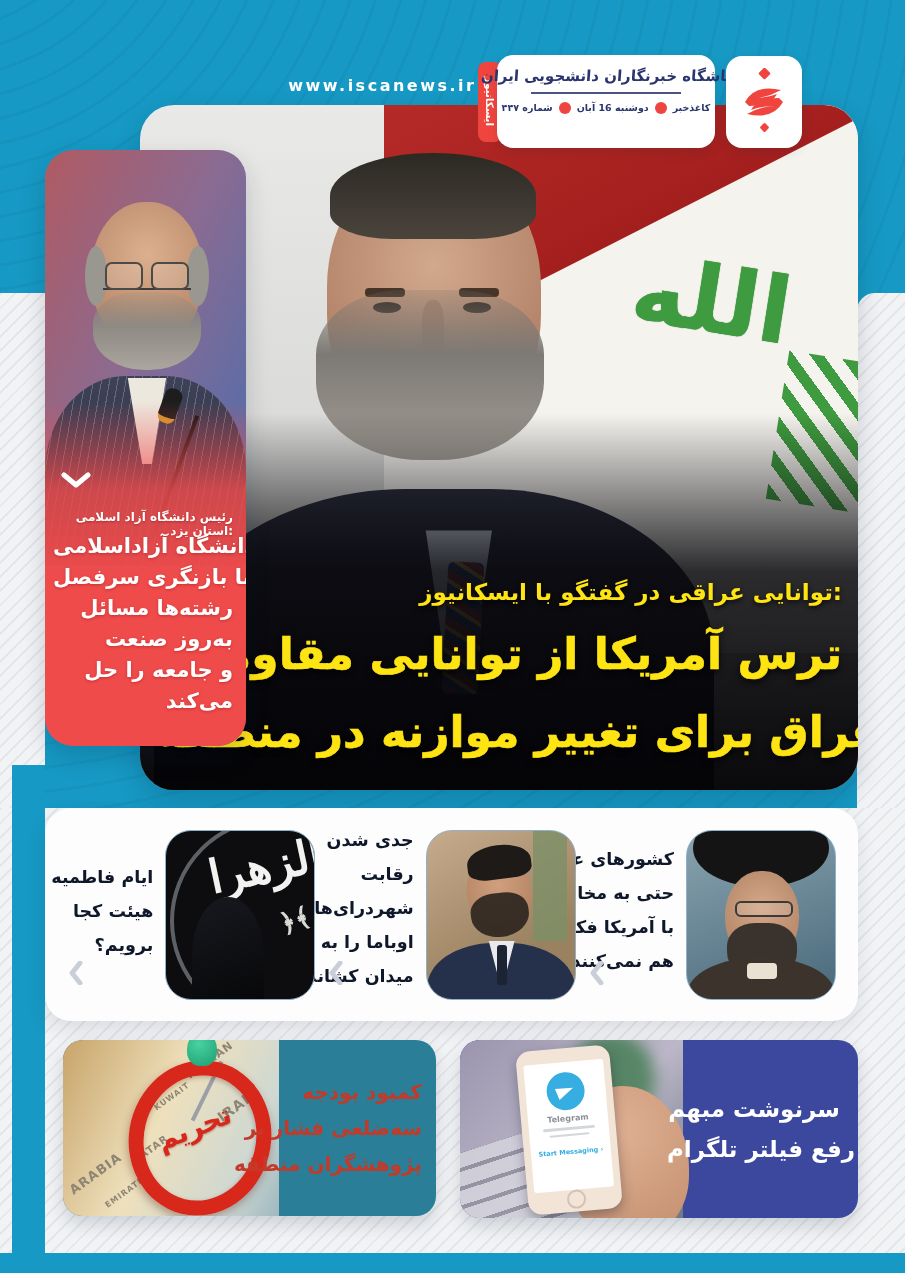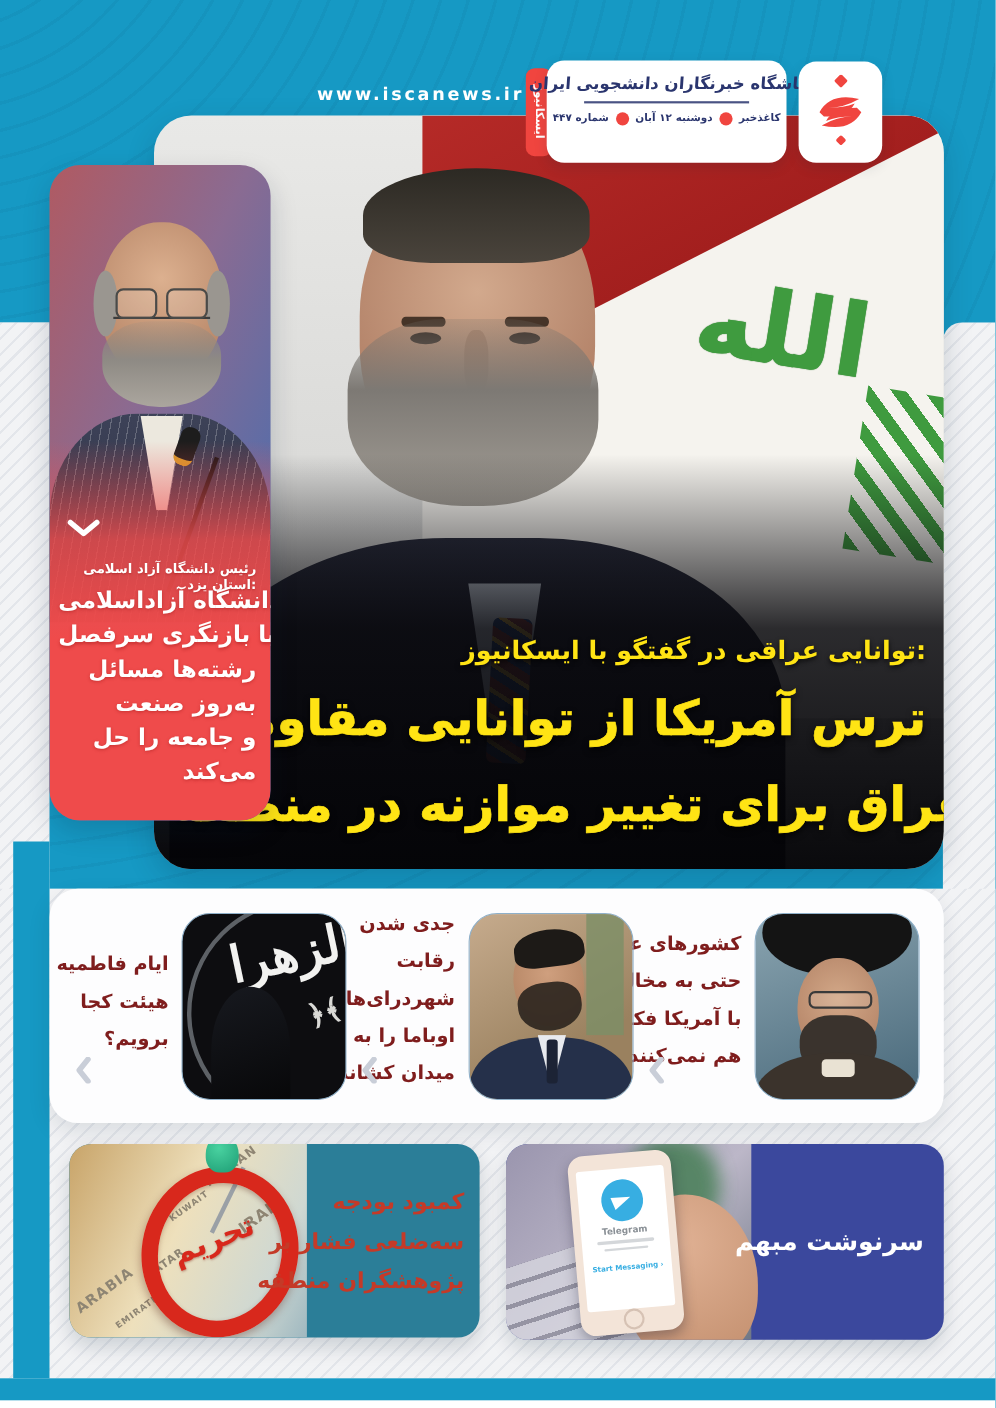--- a/index.html
+++ b/index.html
@@ -184,21 +184,21 @@
     display:flex;direction:rtl;align-items:center;padding:0 22px;box-sizing:border-box;gap:12px;
   }
   .news-item{display:flex;direction:rtl;align-items:center;gap:12px;flex:1;}
   .news-thumb{
     width:148px;height:168px;border-radius:26px;border:1.5px solid #8fb0c9;overflow:hidden;
     position:relative;flex:none;
   }
   .news-title{position:relative;flex:1;height:168px;}
   .news-title .lines{
     position:absolute;right:0;left:0;top:50%;transform:translateY(-54%);
-    color:#7f1d1d;font-weight:bold;font-size:17.5px;line-height:34px;
+    color:#0f172a;font-weight:bold;font-size:17.5px;line-height:34px;
   }
   .news-title .lines div{white-space:nowrap;}
   .item-chevron{position:absolute;left:2px;bottom:10px;}
 
   
   .th-cleric{background:linear-gradient(160deg,#8aa4b0,#48687a);}
   .th-cleric .turban{position:absolute;left:6px;top:-22px;width:136px;height:78px;background:#141414;border-radius:50%;}
   .th-cleric .face{position:absolute;left:38px;top:40px;width:74px;height:92px;background:radial-gradient(circle at 50% 40%,#d3a888,#ab7a5e);border-radius:48%;}
   .th-cleric .specs{position:absolute;left:48px;top:70px;width:54px;height:12px;border:2px solid #3a3a3a;border-radius:6px;background:rgba(255,255,255,.12);}
   .th-cleric .beard{position:absolute;left:40px;top:92px;width:70px;height:58px;background:#3a332d;border-radius:40% 40% 50% 50%;}
@@ -302,21 +302,21 @@
 <div class="header-tab">
   <span>ایسکانیوز</span>
 </div>
 
 <div class="header-bar">
   <div class="brand-title">باشگاه خبرنگاران دانشجویی ایران</div>
   <div class="brand-divider"></div>
   <div class="header-meta">
     <span>کاغذخبر</span>
     <span class="meta-dot"></span>
-    <span>دوشنبه ۱۲ آبان</span>
+    <span>دوشنبه 16 آبان</span>
     <span class="meta-dot"></span>
     <span>شماره ۴۴۷</span>
   </div>
 </div>
 
 <div class="logo-badge">
   <svg width="46" height="68" viewBox="0 0 46 68">
     <rect x="19" y="1" width="9" height="9" rx="1.5" fill="#f0453f" transform="rotate(45 23.5 5.5)"></rect>
     <path d="M4 34 Q14 16 40 22 Q26 30 12 30 Q26 30 36 26 Q30 38 8 38 Z" fill="#f0453f"></path>
     <path d="M42 34 Q32 52 6 46 Q20 38 34 38 Q20 38 10 42 Q16 30 38 30 Z" fill="#f0453f"></path>
@@ -488,14 +488,15 @@
         <div class="tg-appname">Telegram</div>
         <div class="tg-line"></div>
         <div class="tg-line" style="width:40px;"></div>
         <div class="tg-btn">Start Messaging ›</div>
       </div>
       <div class="tg-home"></div>
     </div>
   </div>
   <div class="tg-text">
     <div>سرنوشت مبهم</div>
+    <div>رفع فیلتر تلگرام</div>
   </div>
 </div>
 
 </body></html>

